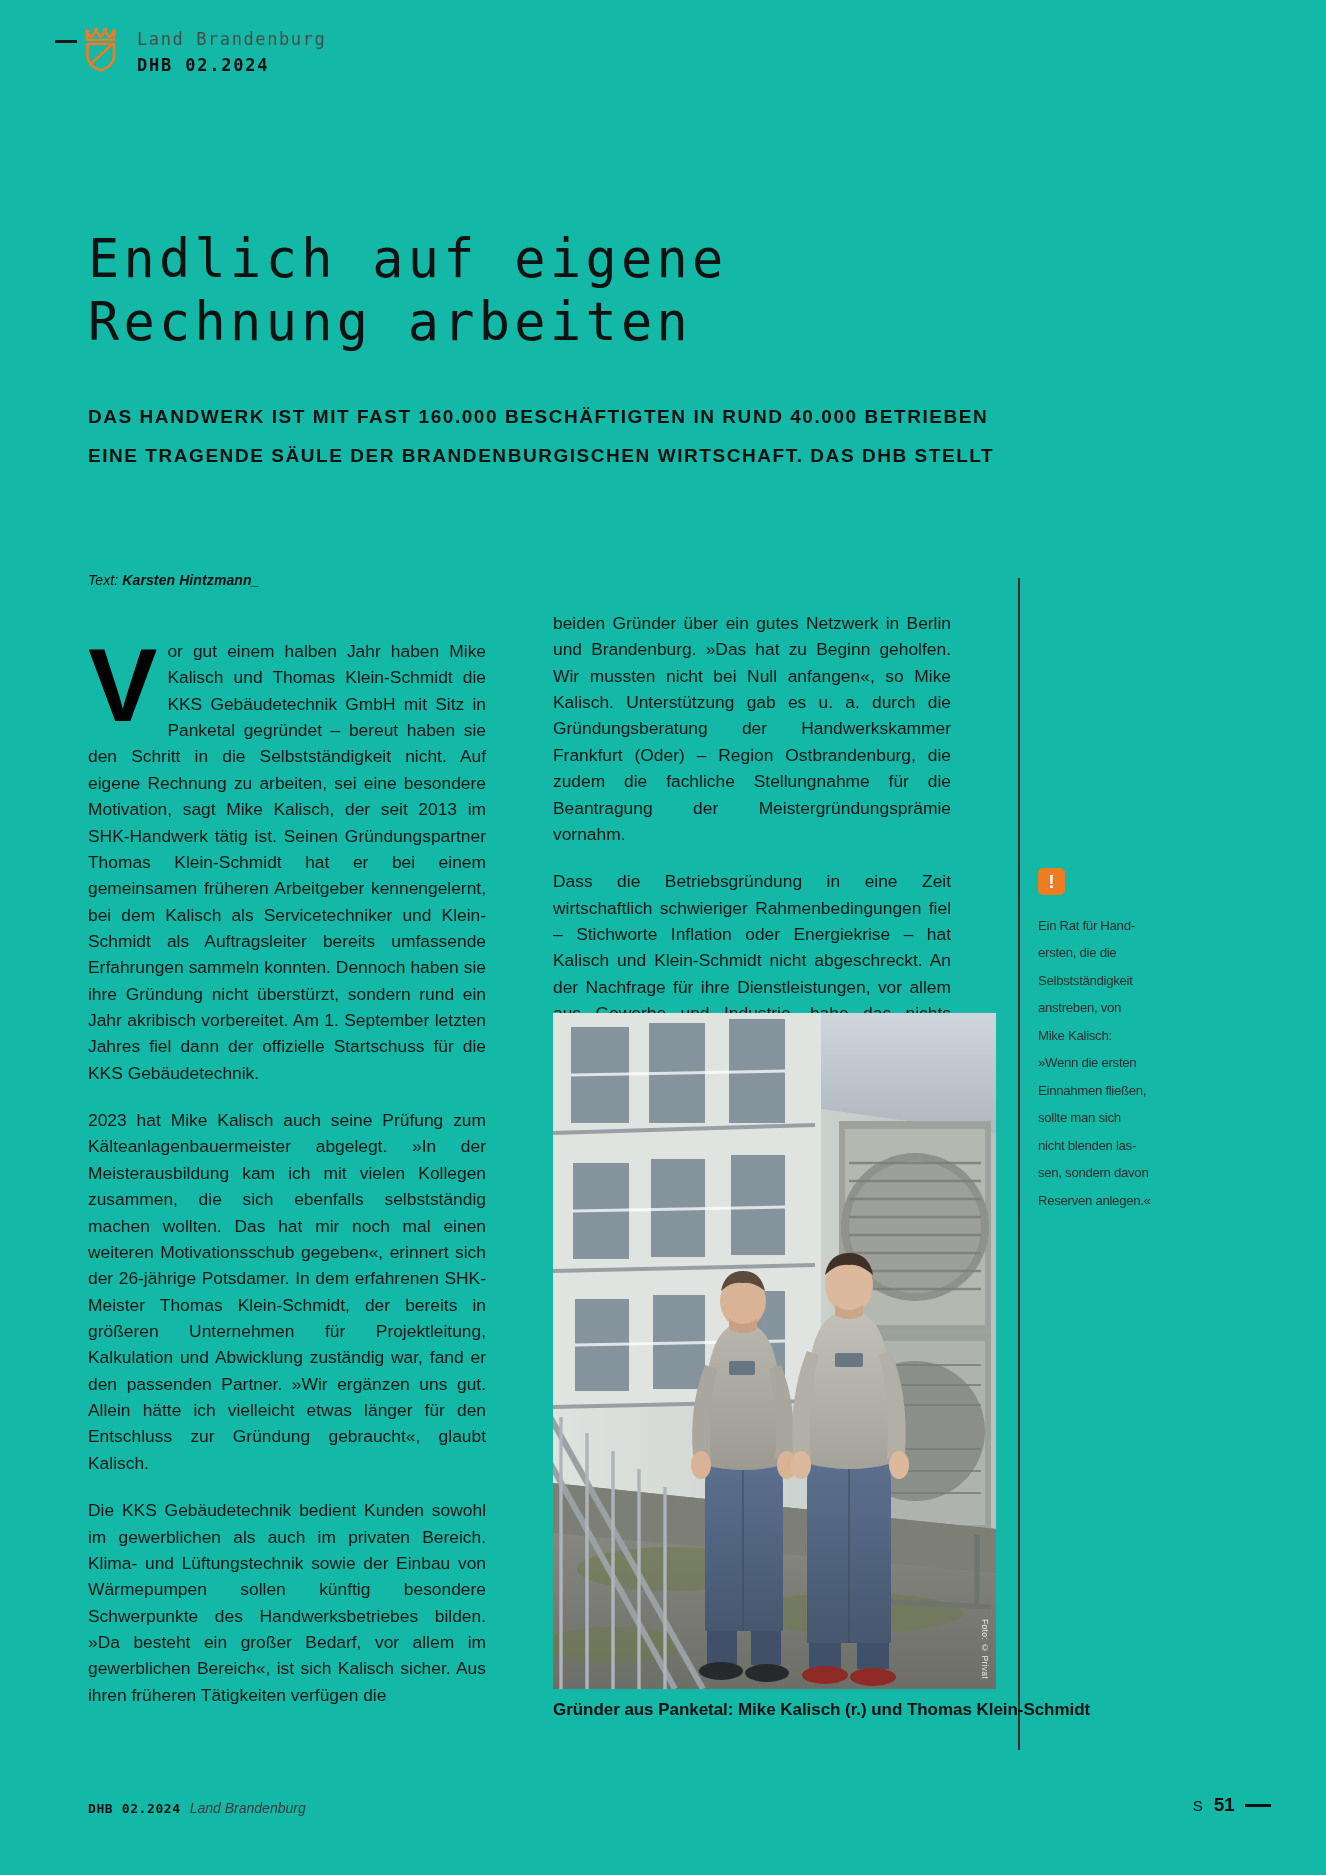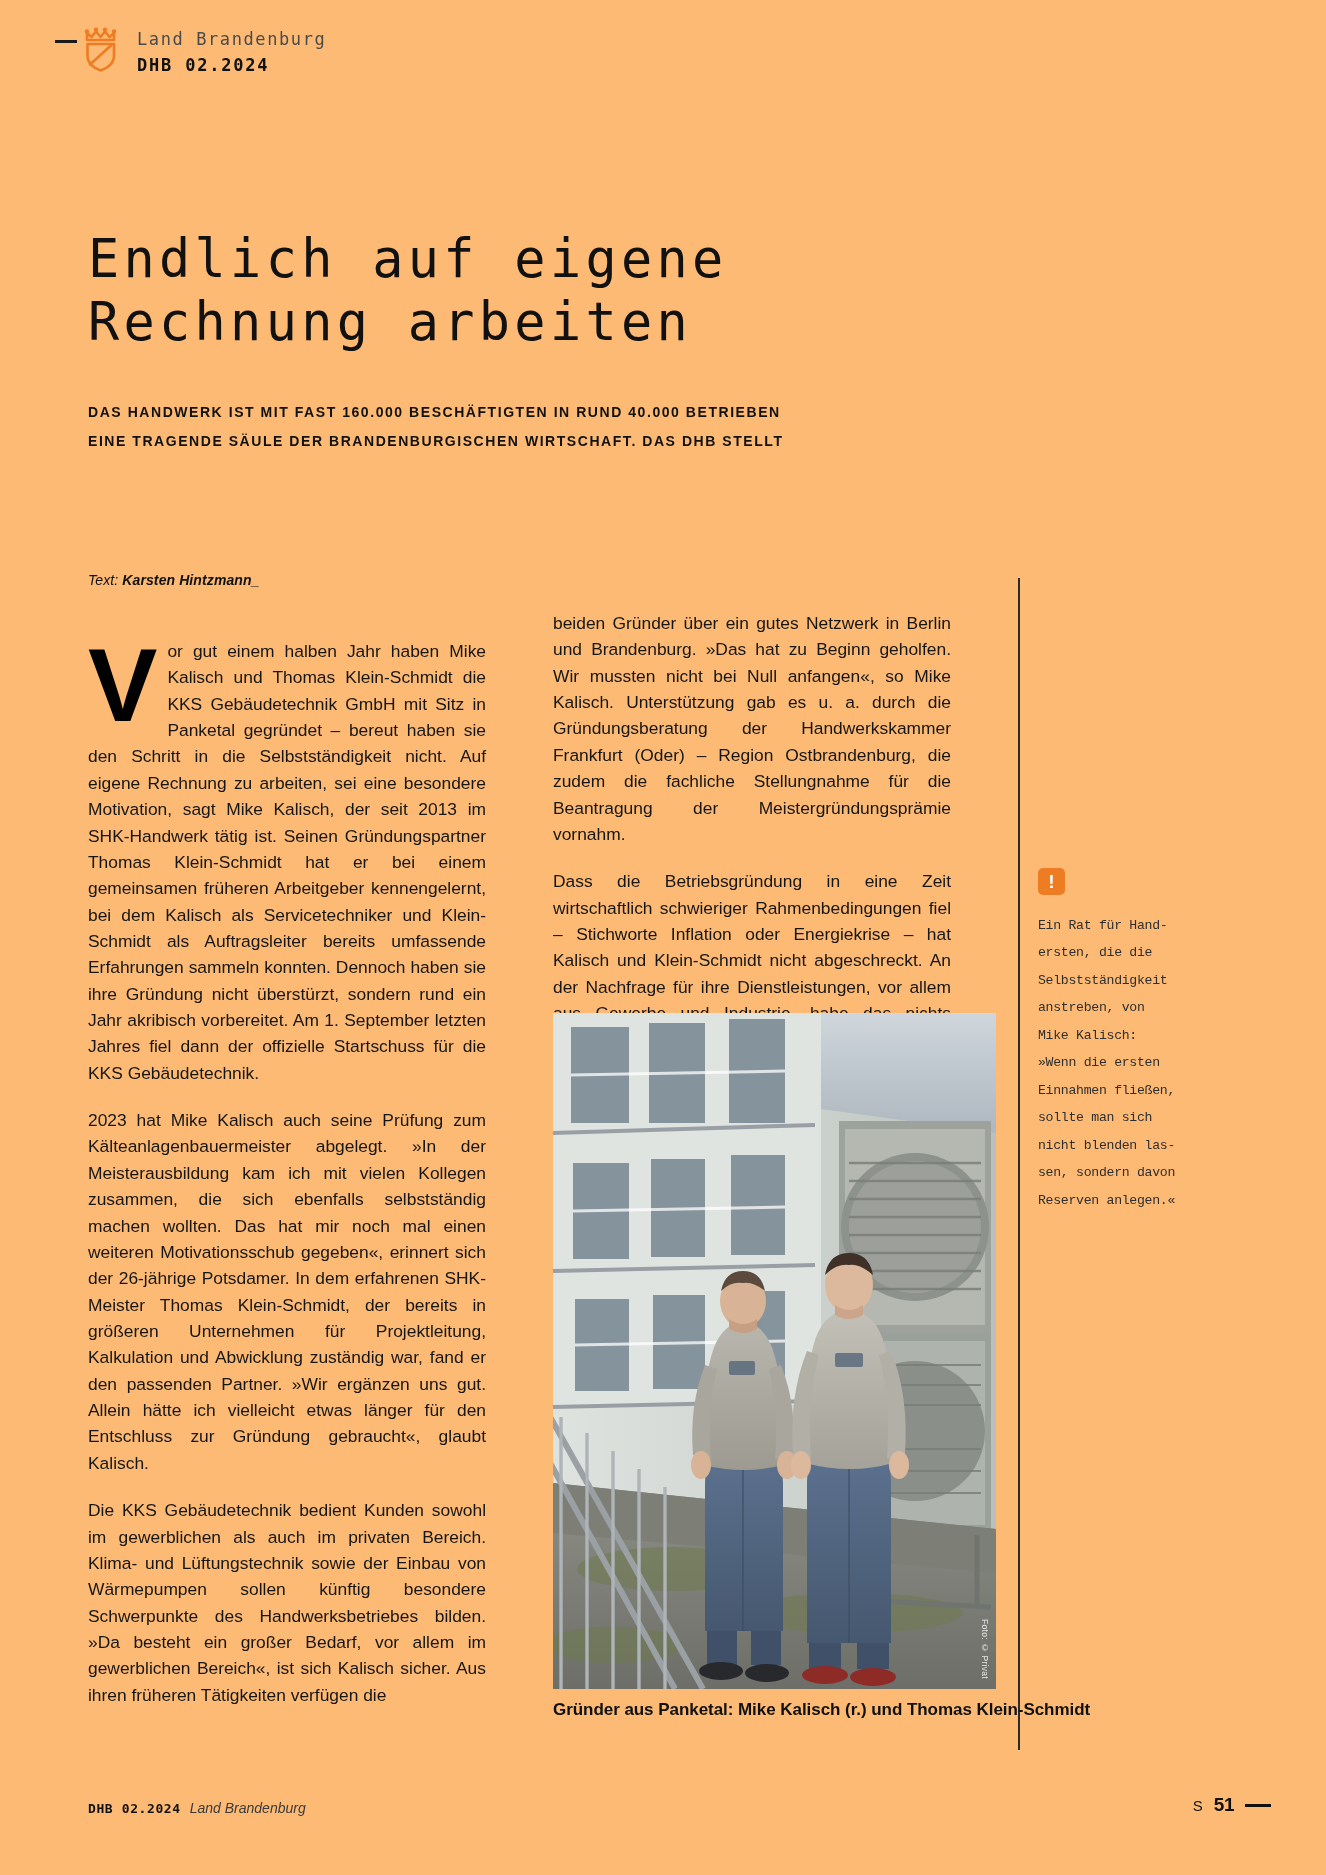--- a/index.html
+++ b/index.html
@@ -9,21 +9,21 @@
     background: #ffffff;
   }
   body {
     font-family: "Liberation Sans", sans-serif;
     color: #1a1a1a;
   }
   .page {
     position: relative;
     width: 1326px;
     height: 1875px;
-    background: #fdba74;
+    background: #14b8a6;
     overflow: hidden;
   }
 
   
   .masthead {
     position: absolute;
     left: 55px;
     top: 26px;
     display: flex;
     align-items: flex-start;
@@ -85,21 +85,21 @@
   }
   .headline .hl-line { display: block; white-space: nowrap; }
 
   
   .deck {
     position: absolute;
     left: 88px;
     top: 398px;
     width: 1020px;
     font-family: "Liberation Sans", sans-serif;
-    font-size: 14px;
+    font-size: 19px;
     font-weight: bold;
     letter-spacing: 1.55px;
     line-height: 2.05;
     color: #111111;
     text-transform: uppercase;
   }
   .deck .deck-line { display: block; white-space: nowrap; }
 
   
   .byline {
@@ -164,21 +164,21 @@
     background: #EE7C22;
     color: #ffffff;
     font-family: "Liberation Sans", sans-serif;
     font-weight: bold;
     font-size: 19px;
     line-height: 27px;
     text-align: center;
     margin-bottom: 17px;
   }
   .sidenote-text {
-    font-family: Liberation Mono, monospace;
+    font-family: Liberation Sans, sans-serif;
     font-size: 13.2px;
     line-height: 2.08;
     color: #2e2e2e;
     letter-spacing: -0.3px;
   }
   .sidenote-text .sn-line { display: block; white-space: nowrap; }
 
   
   .photo-wrap {
     position: absolute;

